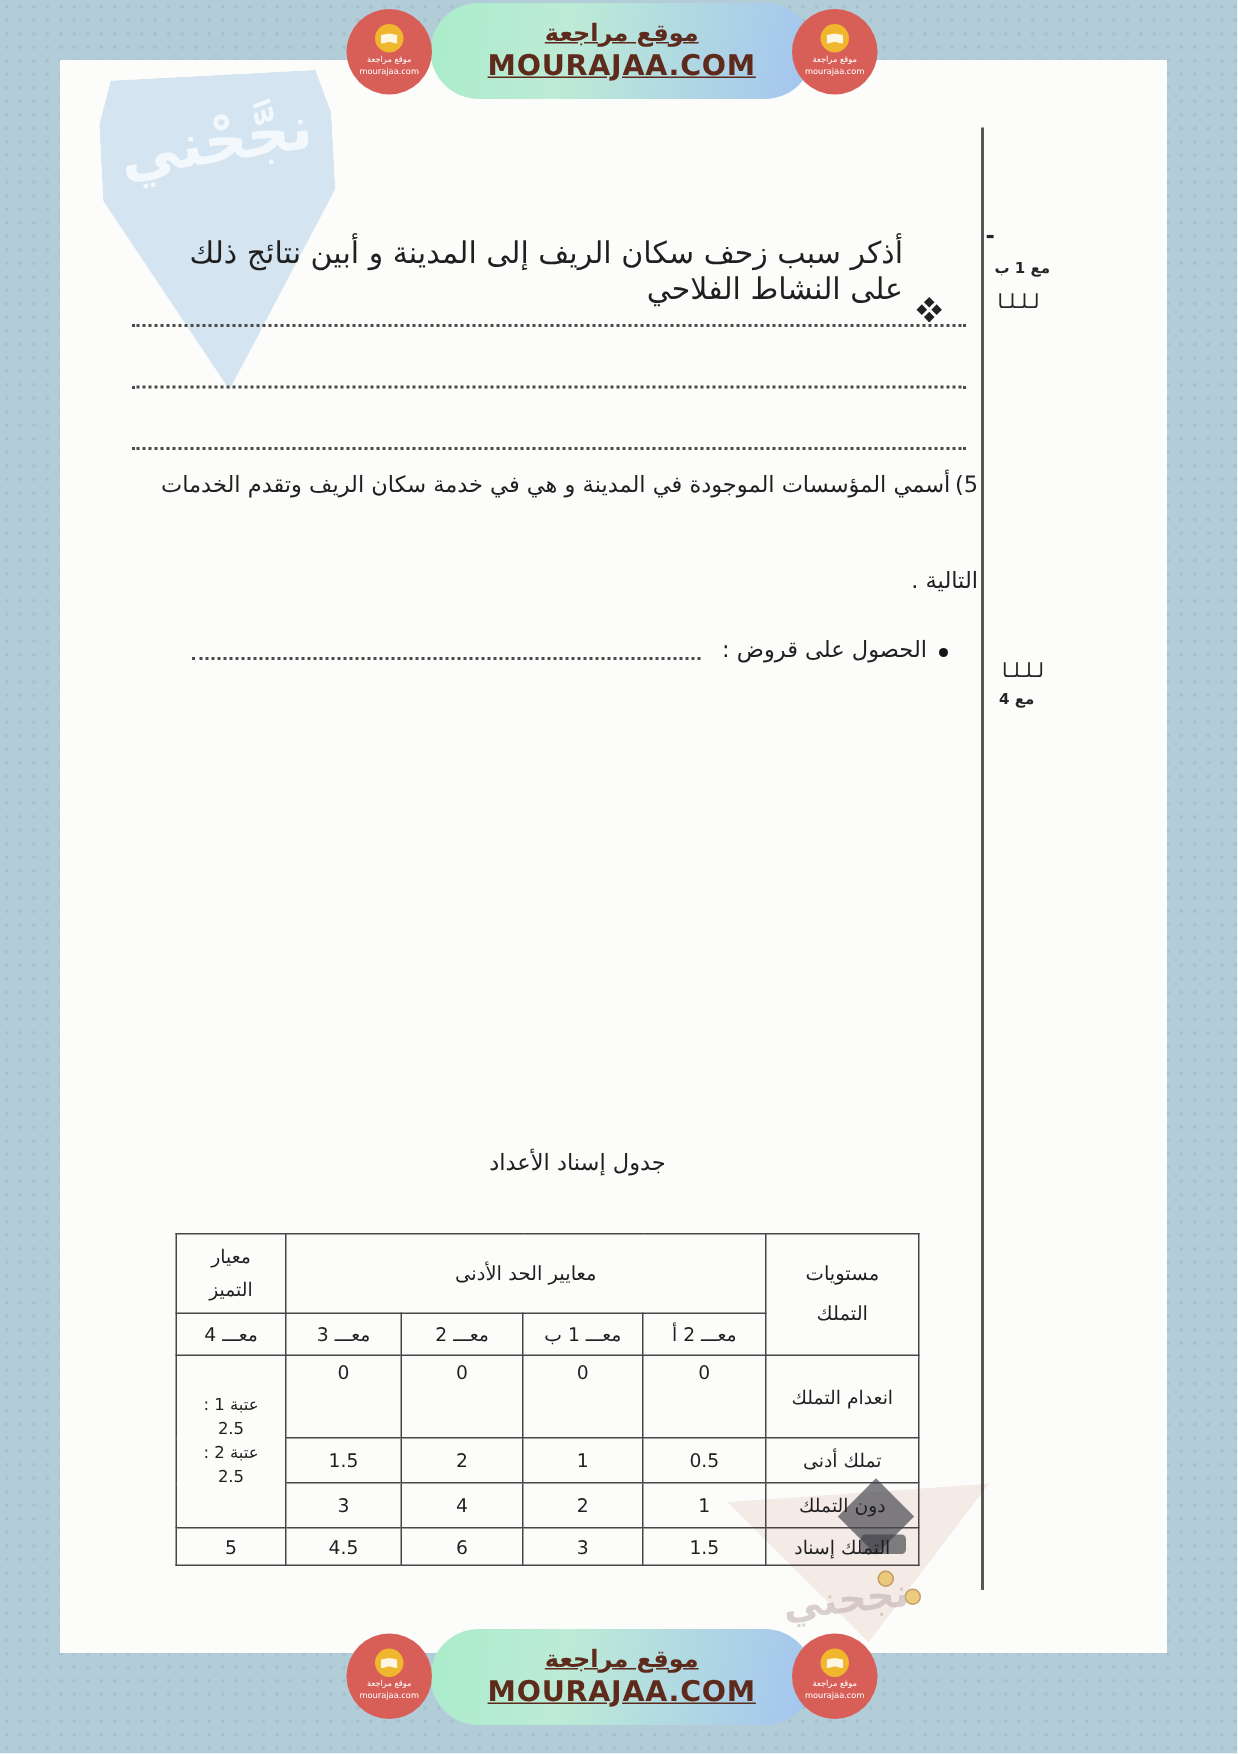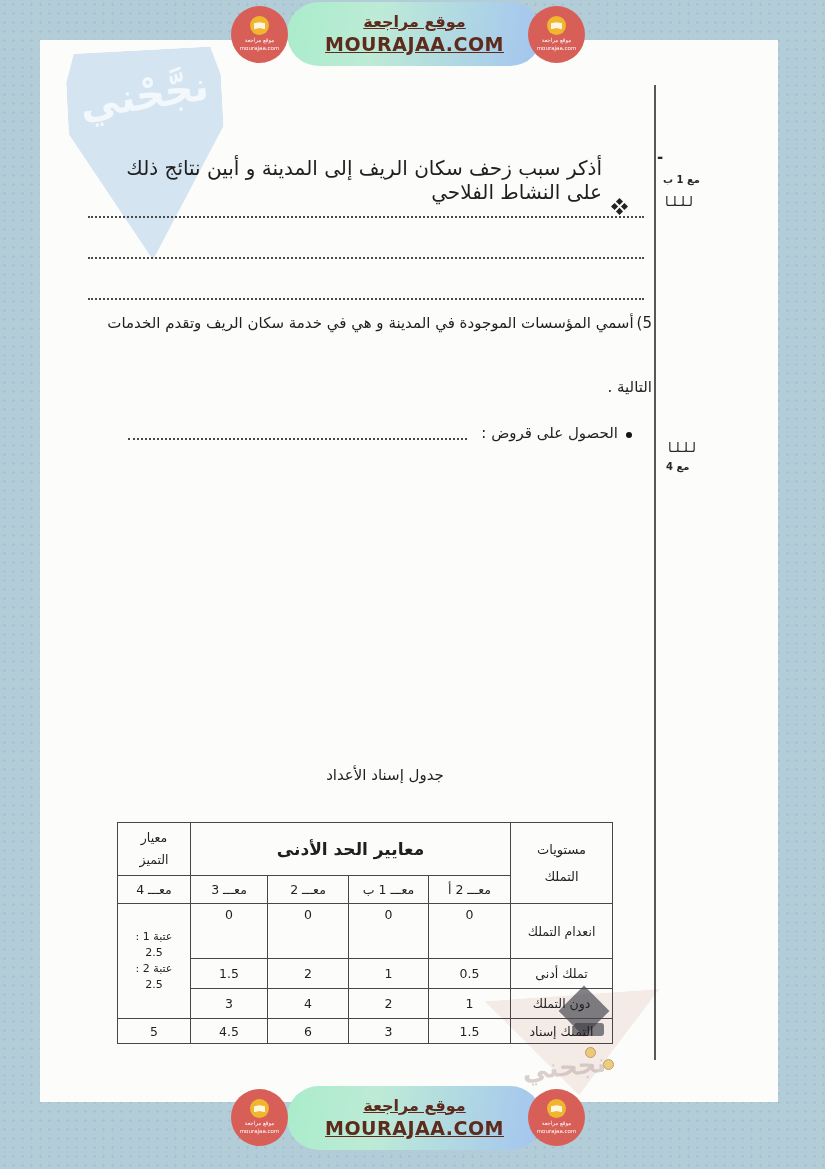--- a/index.html
+++ b/index.html
@@ -52,21 +52,21 @@
   .q5item{position:absolute;left:128px;width:504px;display:flex;direction:rtl;align-items:flex-start;gap:8px;
     font-size:15px;color:#1f1f1f;z-index:3;}
   .bullet-dot{width:6px;height:6px;border-radius:50%;background:#151515;margin-top:8px;flex:none;}
   .dotfill{flex:1;height:14px;border-bottom:2px dotted #4a4a4a;margin-right:6px;}
   .tbl-title{position:absolute;left:300px;top:766px;width:170px;text-align:center;direction:rtl;
     font-size:15px;color:#1f1f1f;z-index:3;}
   
   table.grade{position:absolute;left:117px;top:822px;width:495px;border-collapse:collapse;direction:rtl;
     table-layout:fixed;z-index:3;font-size:12.5px;color:#1f1f1f;}
   table.grade td{border:1px solid #474747;text-align:center;vertical-align:middle;padding:1px 2px;overflow:hidden;}
-  td.group-hd{vertical-align:top;padding-top:5px;font-size:17px;font-weight:bold;}
+  td.group-hd{vertical-align:top;padding-top:5px;font-size:13px;}
   td.pre{white-space:pre-line;}
   td.levels-hd{line-height:2.1;font-size:13px;}
   td.exc-hd{line-height:1.8;font-size:12.5px;}
   td.thresholds{line-height:1.45;font-size:11px;}
   tr.r-hd1{height:53px;} tr.r-hd2{height:28px;}
   tr.r-b1{height:55px;} tr.r-b2{height:30px;} tr.r-b3{height:30px;} tr.r-b4{height:25px;}
   tr.r-b1 td.val{vertical-align:top;padding-top:3px;}
 </style>
 </head>
 <body>

